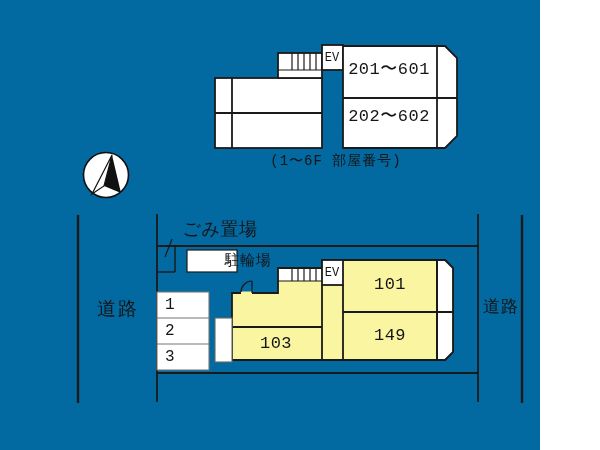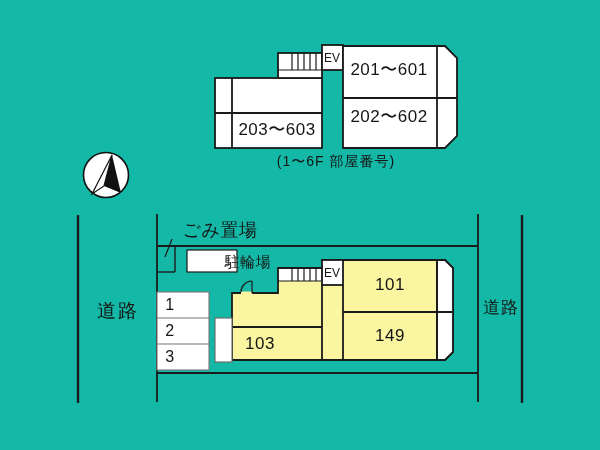--- a/index.html
+++ b/index.html
@@ -1,18 +1,18 @@
 <!DOCTYPE html>
 <html><head>
 <meta charset="utf-8">
 <style>
   html,body{margin:0;padding:0;background:#fff;}
   #canvas{
-    position:relative;width:600px;height:450px;background:#14b8a6;
-    font-family:Liberation Sans, sans-serif;
+    position:relative;width:540px;height:450px;background:#0369a1;
+    font-family:Liberation Mono, monospace;
     color:#111;overflow:hidden;
   }
   #plan-svg{position:absolute;left:0;top:0;}
   .lbl{
     position:absolute;transform:translate(-50%,-50%);
     white-space:nowrap;color:#151515;line-height:1;
     letter-spacing:0.5px;
   }
   .room-lbl{font-size:17px;}
   .ev-lbl{font-size:12px;letter-spacing:0;}
@@ -112,30 +112,29 @@
     </g>
 
     <g>
       <circle cx="106" cy="175" r="22.5" fill="#ffffff" stroke="#111111" stroke-width="1.6"></circle>
       <path d="M112,155 L121,193 L104,186 Z" fill="#111111"></path>
       <path d="M112,155 L104,186 L92,194 Z" fill="#ffffff" stroke="#111111" stroke-width="1.2"></path>
     </g>
   </svg>
 
   <div class="lbl ev-lbl" style="left:332px;top:58px;">EV</div>
-  <div class="lbl room-lbl" style="left:277px;top:129px;">203〜603</div>
   <div class="lbl room-lbl" style="left:389px;top:69px;">201〜601</div>
   <div class="lbl room-lbl" style="left:389px;top:116px;">202〜602</div>
   <div class="lbl caption-lbl" style="left:336px;top:161px;">(1〜6F 部屋番号)</div>
 
   <div class="lbl garbage-lbl" style="left:220px;top:230px;">ごみ置場</div>
   <div class="lbl site-lbl" style="left:212px;top:261px;margin-left:36px;">駐輪場</div>
   <div class="lbl road-lbl" style="left:118px;top:310px;">道路</div>
   <div class="lbl road-lbl-r" style="left:501px;top:307px;">道路</div>
   <div class="lbl stall-lbl" style="left:170px;top:305px;">1</div>
   <div class="lbl stall-lbl" style="left:170px;top:331px;">2</div>
   <div class="lbl stall-lbl" style="left:170px;top:357px;">3</div>
   <div class="lbl ev-lbl" style="left:332px;top:273px;">EV</div>
   <div class="lbl room-lbl" style="left:390px;top:284px;">101</div>
   <div class="lbl room-lbl" style="left:390px;top:335px;">149</div>
-  <div class="lbl room-lbl" style="left:260px;top:343px;">103</div>
+  <div class="lbl room-lbl" style="left:276px;top:343px;">103</div>
 
 </div>
 
 </body></html>

